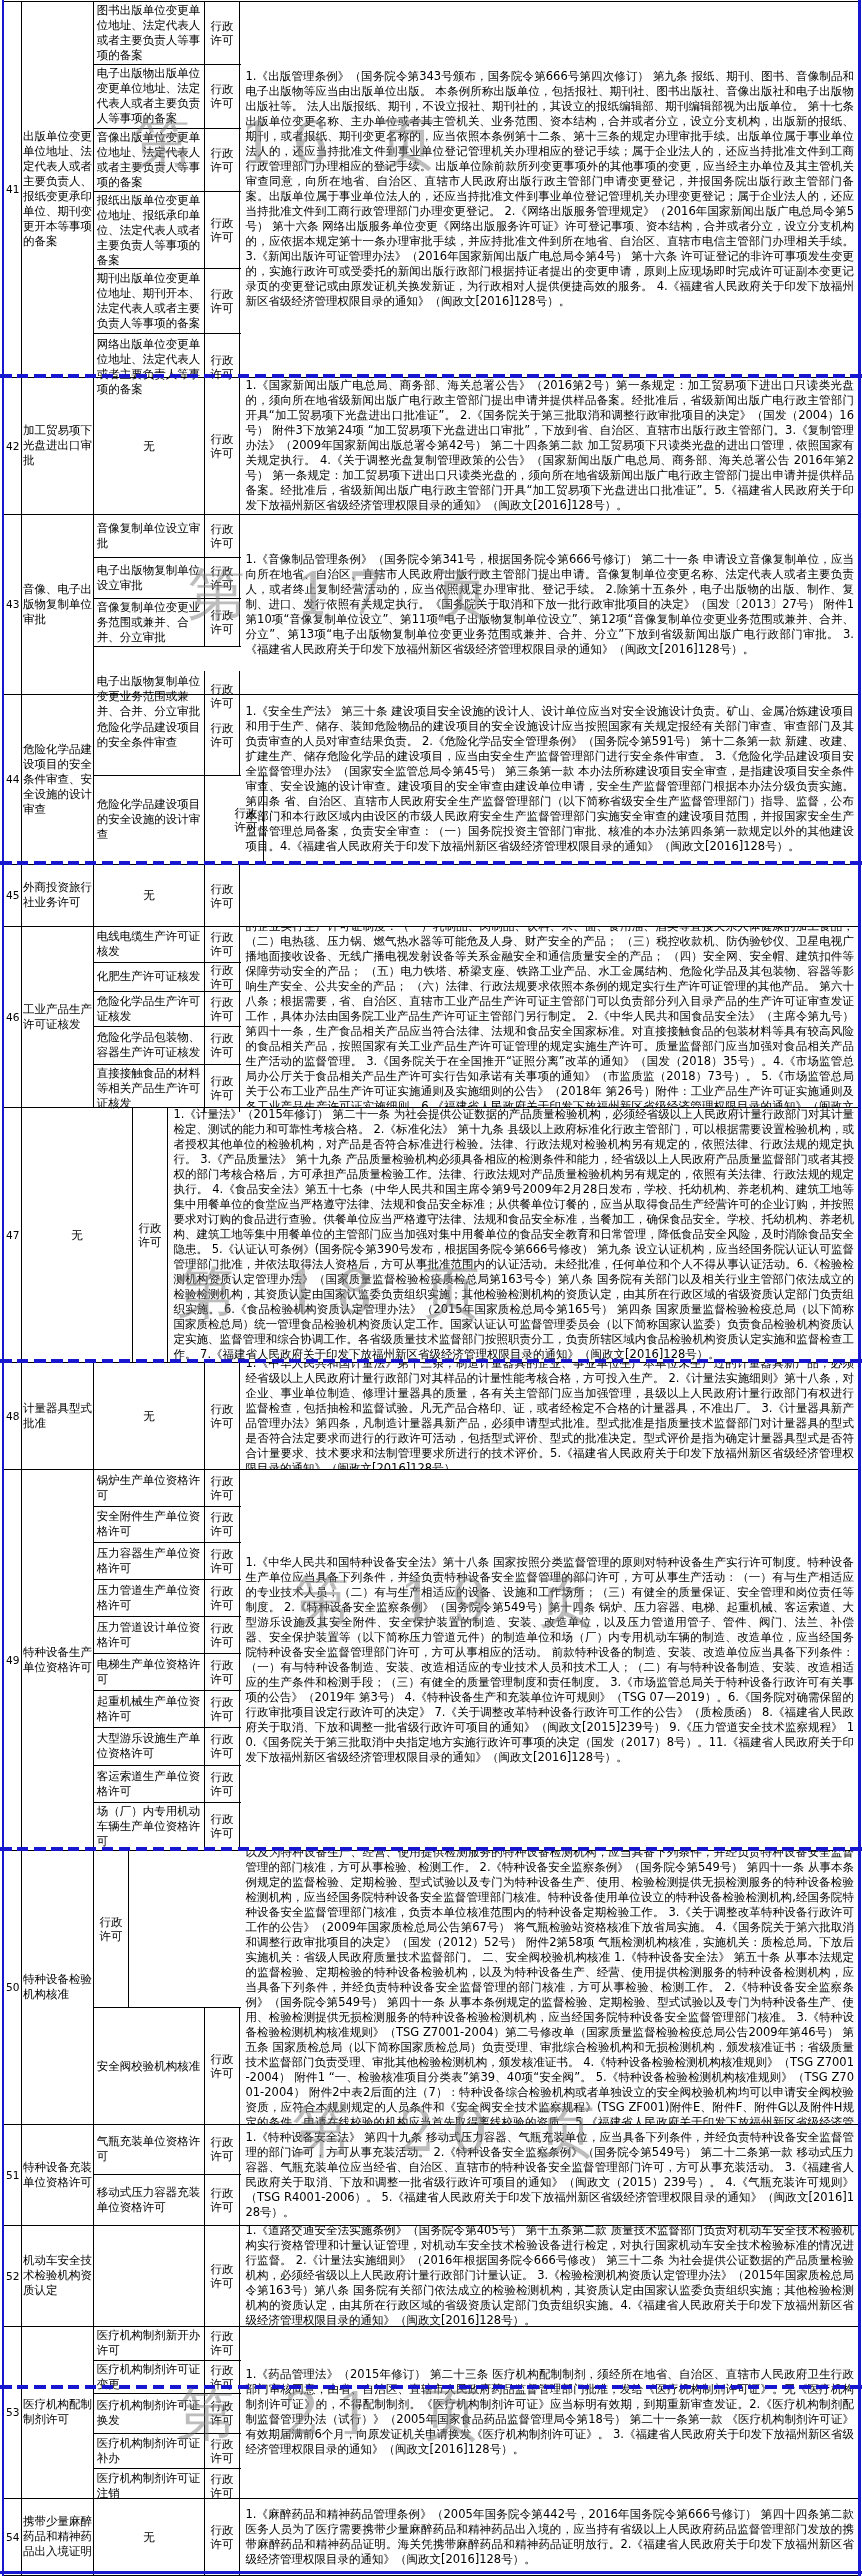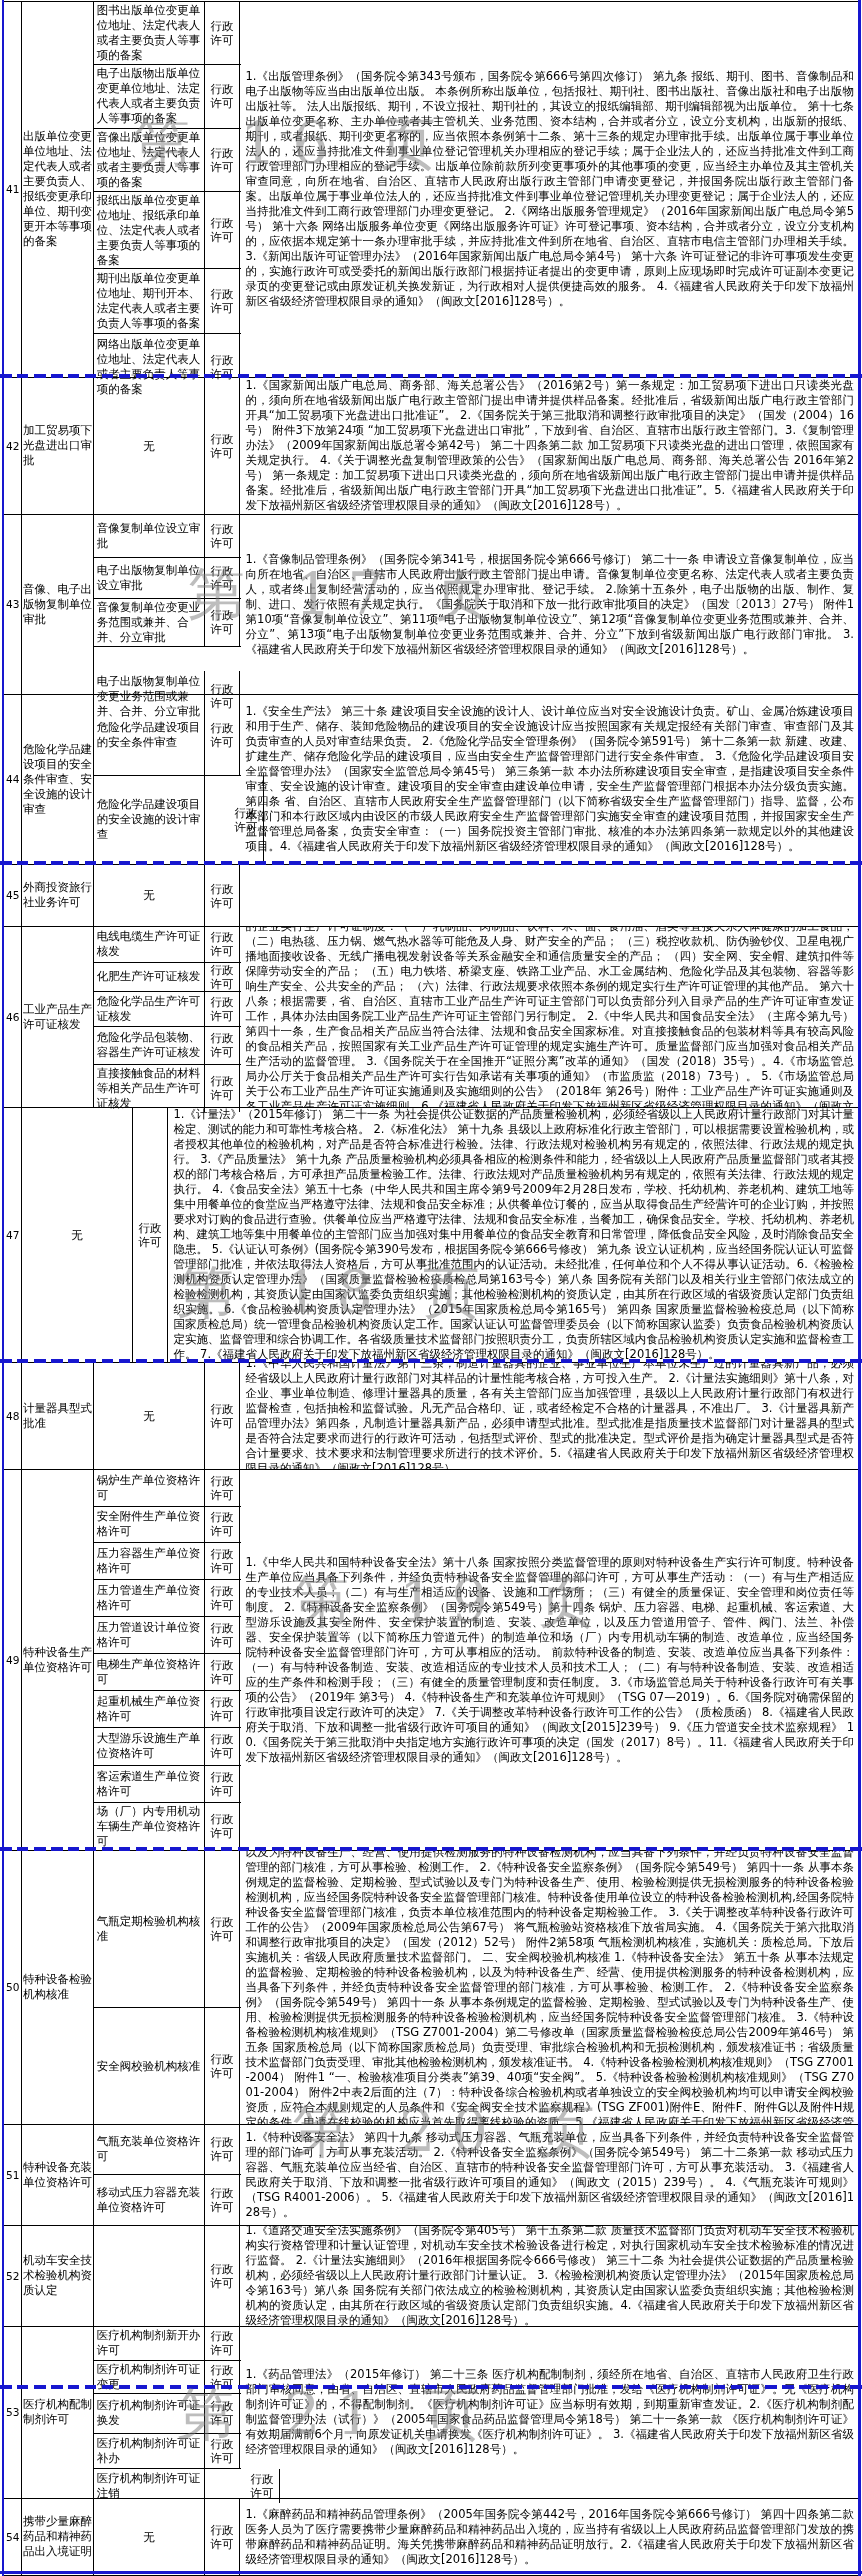--- a/index.html
+++ b/index.html
@@ -217,21 +217,20 @@
             <div class="typ c">行政许可</div>
           </div>
         </div>
         <div class="legal">1.《中华人民共和国特种设备安全法》第十八条 国家按照分类监督管理的原则对特种设备生产实行许可制度。特种设备生产单位应当具备下列条件，并经负责特种设备安全监督管理的部门许可，方可从事生产活动：（一）有与生产相适应的专业技术人员；（二）有与生产相适应的设备、设施和工作场所；（三）有健全的质量保证、安全管理和岗位责任等制度。 2.《特种设备安全监察条例》（国务院令第549号）第十四条 锅炉、压力容器、电梯、起重机械、客运索道、大型游乐设施及其安全附件、安全保护装置的制造、安装、改造单位，以及压力管道用管子、管件、阀门、法兰、补偿器、安全保护装置等（以下简称压力管道元件）的制造单位和场（厂）内专用机动车辆的制造、改造单位，应当经国务院特种设备安全监督管理部门许可，方可从事相应的活动。 前款特种设备的制造、安装、改造单位应当具备下列条件：（一）有与特种设备制造、安装、改造相适应的专业技术人员和技术工人；（二）有与特种设备制造、安装、改造相适应的生产条件和检测手段；（三）有健全的质量管理制度和责任制度。 3.《市场监管总局关于特种设备行政许可有关事项的公告》（2019年 第3号） 4.《特种设备生产和充装单位许可规则》（TSG 07—2019）。6.《国务院对确需保留的行政审批项目设定行政许可的决定》 7.《关于调整改革特种设备行政许可工作的公告》（质检质函） 8.《福建省人民政府关于取消、下放和调整一批省级行政许可项目的通知》（闽政文[2015]239号） 9.《压力管道安全技术监察规程》 10.《国务院关于第三批取消中央指定地方实施行政许可事项的决定（国发（2017）8号）。11.《福建省人民政府关于印发下放福州新区省级经济管理权限目录的通知》（闽政文[2016]128号）。</div>
       </div>
       <div class="row" style="height: 274px;">
         <div class="no c">50</div>
         <div class="name c">特种设备检验机构核准</div>
         <div class="mid">
           <div class="subrow" style="flex: 0 0 157px;">
-            <div class="sub c">气瓶定期检验机构核准</div>
             <div class="typ c">行政许可</div>
           </div>
           <div class="subrow" style="flex: 0 0 117px;">
             <div class="sub c">安全阀校验机构核准</div>
             <div class="typ c">行政许可</div>
           </div>
         </div>
         <div class="legal">一、气瓶定期检验机构核准 1.《特种设备安全法》 第五十条 从事本法规定的监督检验、定期检验的特种设备检验机构，以及为特种设备生产、经营、使用提供检测服务的特种设备检测机构，应当具备下列条件，并经负责特种设备安全监督管理的部门核准，方可从事检验、检测工作。 2.《特种设备安全监察条例》（国务院令第549号） 第四十一条 从事本条例规定的监督检验、定期检验、型式试验以及专门为特种设备生产、使用、检验检测提供无损检测服务的特种设备检验检测机构，应当经国务院特种设备安全监督管理部门核准。特种设备使用单位设立的特种设备检验检测机构,经国务院特种设备安全监督管理部门核准，负责本单位核准范围内的特种设备定期检验工作。 3.《关于调整改革特种设备行政许可工作的公告》（2009年国家质检总局公告第67号） 将气瓶检验站资格核准下放省局实施。 4.《国务院关于第六批取消和调整行政审批项目的决定》（国发（2012）52号） 附件2第58项 气瓶检测机构核准，实施机关：质检总局。下放后实施机关：省级人民政府质量技术监督部门。 二、安全阀校验机构核准 1.《特种设备安全法》 第五十条 从事本法规定的监督检验、定期检验的特种设备检验机构，以及为特种设备生产、经营、使用提供检测服务的特种设备检测机构，应当具备下列条件，并经负责特种设备安全监督管理的部门核准，方可从事检验、检测工作。 2.《特种设备安全监察条例》（国务院令第549号） 第四十一条 从事本条例规定的监督检验、定期检验、型式试验以及专门为特种设备生产、使用、检验检测提供无损检测服务的特种设备检验检测机构，应当经国务院特种设备安全监督管理部门核准。 3.《特种设备检验检测机构核准规则》（TSG Z7001-2004）第二号修改单（国家质量监督检验检疫总局公告2009年第46号） 第五条 国家质检总局（以下简称国家质检总局）负责受理、审批综合检验机构和无损检测机构，颁发核准证书；省级质量技术监督部门负责受理、审批其他检验检测机构，颁发核准证书。 4.《特种设备检验检测机构核准规则》（TSG Z7001-2004） 附件1 “一、检验核准项目分类表”第39、40项“安全阀”。 5.《特种设备检验检测机构核准规则》（TSG Z7001-2004） 附件2中表2后面的注（7）：特种设备综合检验机构或者单独设立的安全阀校验机构均可以申请安全阀校验资质，应符合本规则规定的人员条件和《安全阀安全技术监察规程》(TSG ZF001)附件E、附件F、附件G以及附件H规定的条件。申请在线校验的机构应当首先取得离线校验的资质。 5.《福建省人民政府关于印发下放福州新区省级经济管理权限目录的通知》（闽政文[2016]128号）。</div>
       </div>
       <div class="row" style="height: 101px;">
@@ -273,21 +272,21 @@
             <div class="typ c">行政许可</div>
           </div>
           <div class="subrow" style="flex: 0 0 40px;">
             <div class="sub c">医疗机构制剂许可证换发</div>
             <div class="typ c">行政许可</div>
           </div>
           <div class="subrow" style="flex: 0 0 35px;">
             <div class="sub c">医疗机构制剂许可证补办</div>
             <div class="typ c">行政许可</div>
           </div>
-          <div class="subrow" style="flex: 0 0 34px; gap: 40px;">
+          <div class="subrow" style="flex: 0 0 34px;">
             <div class="sub c">医疗机构制剂许可证注销</div>
             <div class="typ c">行政许可</div>
           </div>
         </div>
         <div class="legal">1.《药品管理法》（2015年修订） 第二十三条 医疗机构配制制剂，须经所在地省、自治区、直辖市人民政府卫生行政部门审核同意，由省、自治区、直辖市人民政府药品监督管理部门批准，发给《医疗机构制剂许可证》。无《医疗机构制剂许可证》的，不得配制制剂。《医疗机构制剂许可证》应当标明有效期，到期重新审查发证。2.《医疗机构制剂配制监督管理办法（试行）》（2005年国家食品药品监督管理局令第18号） 第二十一条第一款 《医疗机构制剂许可证》有效期届满前6个月，向原发证机关申请换发《医疗机构制剂许可证》。 3.《福建省人民政府关于印发下放福州新区省级经济管理权限目录的通知》（闽政文[2016]128号）。</div>
       </div>
       <div class="row" style="height: 77px;">
         <div class="no c">54</div>
         <div class="name c">携带少量麻醉药品和精神药品出入境证明</div>
         <div class="mid">

